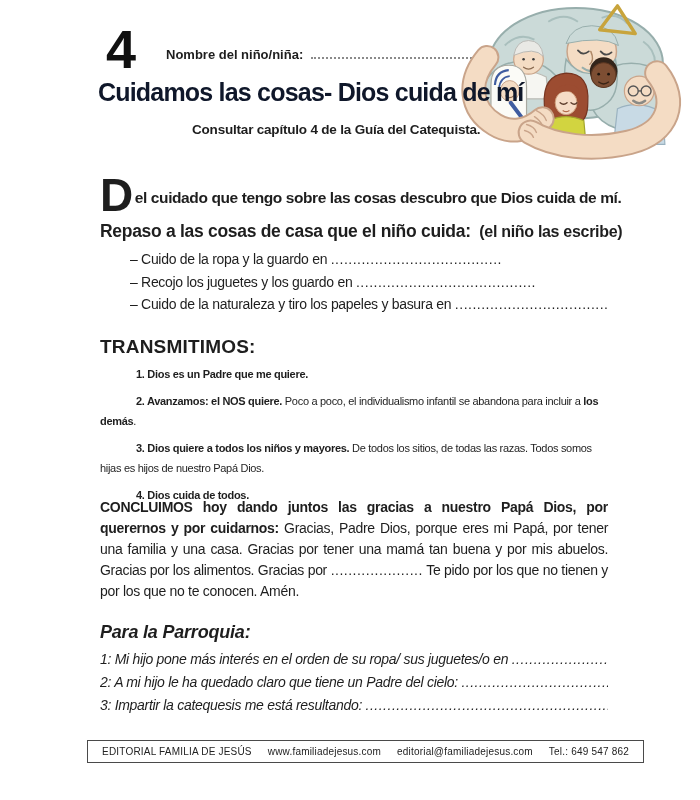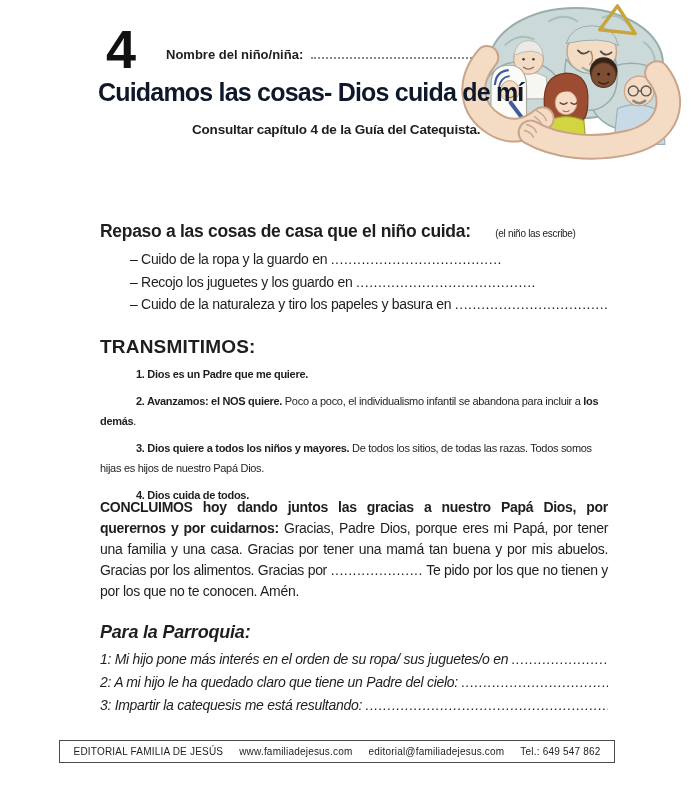--- a/index.html
+++ b/index.html
@@ -25,36 +25,36 @@
     position:absolute;left:192px;top:122px;font-size:13.5px;font-weight:bold;
     letter-spacing:-0.2px;white-space:nowrap;z-index:3;text-align:right;
   }
   .illustration{position:absolute;left:452px;top:2px;z-index:1;}
   
   .section{position:absolute;left:100px;width:508px;}
   .intro{top:180px;white-space:nowrap;font-weight:bold;font-size:15.5px;letter-spacing:-0.4px;}
   .dropcap{font-size:46px;line-height:30px;vertical-align:-8px;margin-right:2px;font-weight:bold;}
   .repaso{top:221px;}
   .repaso h2{margin:0;font-size:17.5px;font-weight:bold;letter-spacing:-0.3px;white-space:nowrap;}
-  .heading-note{font-size:10px;font-weight:normal;margin-left:20px;}
+  .heading-note{font-size:16px;font-weight:bold;margin-left:4px;}
   .r-items{margin-top:6px;padding-left:30px;}
   .r-item{font-size:14px;line-height:22.5px;letter-spacing:-0.3px;white-space:nowrap;overflow:hidden;}
   .transmitimos{top:336px;}
   .transmitimos h2{margin:0 0 6px 0;font-size:19px;font-weight:bold;letter-spacing:0.2px;}
   .t-item{margin:0 0 7px 0;font-size:11px;line-height:20px;letter-spacing:-0.3px;text-indent:36px;}
   .t-item .b{font-weight:bold;}
   .concluimos{top:497px;text-align:justify;font-size:14px;line-height:21px;letter-spacing:-0.3px;}
   .c-heading{font-size:14px;font-weight:bold;}
   .c-bold{font-weight:bold;}
   .parroquia{top:622px;font-style:italic;}
   .parroquia h2{margin:0 0 5px 0;font-size:18px;font-weight:bold;letter-spacing:-0.2px;}
   .p-line{font-size:14px;line-height:23px;letter-spacing:-0.3px;white-space:nowrap;overflow:hidden;}
   .dots{letter-spacing:0.5px;}
   
-  .footer{position:absolute;left:17px;top:740px;width:640px;display:flex;justify-content:center;}
+  .footer{position:absolute;left:4px;top:740px;width:640px;display:flex;justify-content:flex-end;}
   .footer-box{
     border:1.5px solid #4a4a4a;padding:5px 14px;display:flex;gap:16px;
     font-size:10px;letter-spacing:0.2px;white-space:nowrap;color:#222;
   }
 </style>
 </head>
 <body>
 
 <div class="page">
 
@@ -124,20 +124,23 @@
       <path d="M206,72 C228,100 218,132 178,142 C140,151 102,146 78,132" fill="none" stroke="#c9a48a" stroke-width="26" stroke-linecap="round"></path>
       <path d="M206,72 C228,100 218,132 178,142 C140,151 102,146 78,132" fill="none" stroke="#f4dcc4" stroke-width="22" stroke-linecap="round"></path>
       <path d="M84,110 q8,4 10,10 M82,116 q6,4 8,9" fill="none" stroke="#c9a48a" stroke-width="1.4" stroke-linecap="round"></path>
       <path d="M74,124 q8,2 10,8 M72,130 q7,2 9,7" fill="none" stroke="#c9a48a" stroke-width="1.4" stroke-linecap="round"></path>
     </g>
   </svg>
 
   <h1 class="title">Cuidamos las cosas- Dios cuida de mí</h1>
   <div class="subtitle">Consultar capítulo 4 de la Guía del Catequista.</div>
 
+  <div class="section intro">
+    <span class="dropcap">D</span><span>el cuidado que tengo sobre las cosas descubro que Dios cuida de mí.</span>
+  </div>
 
   <div class="section repaso">
     <h2><span>Repaso a las cosas de casa que el niño cuida:</span>
       <span class="heading-note">(el niño las escribe)</span></h2>
     <div class="r-items">
       <div class="r-item"><span>– Cuido de la ropa y la guardo en </span><span class="dots">.......................................</span></div>
       <div class="r-item"><span>– Recojo los juguetes y los guardo en </span><span class="dots">.........................................</span></div>
       <div class="r-item"><span>– Cuido de la naturaleza y tiro los papeles y basura en </span><span class="dots">.........................................</span></div>
     </div>
   </div>

